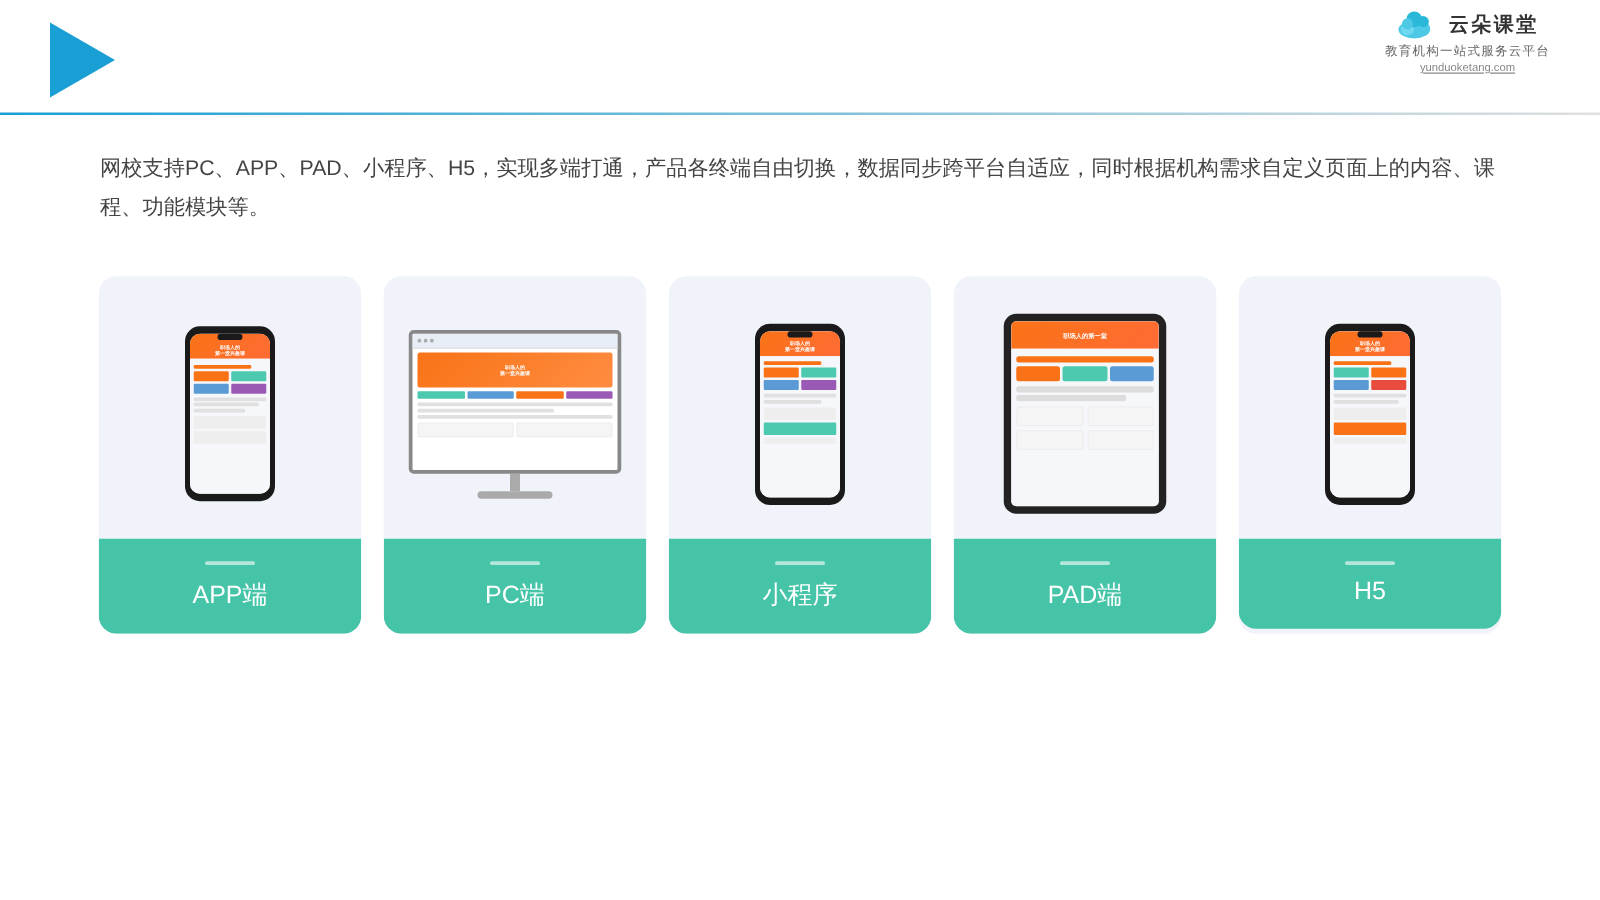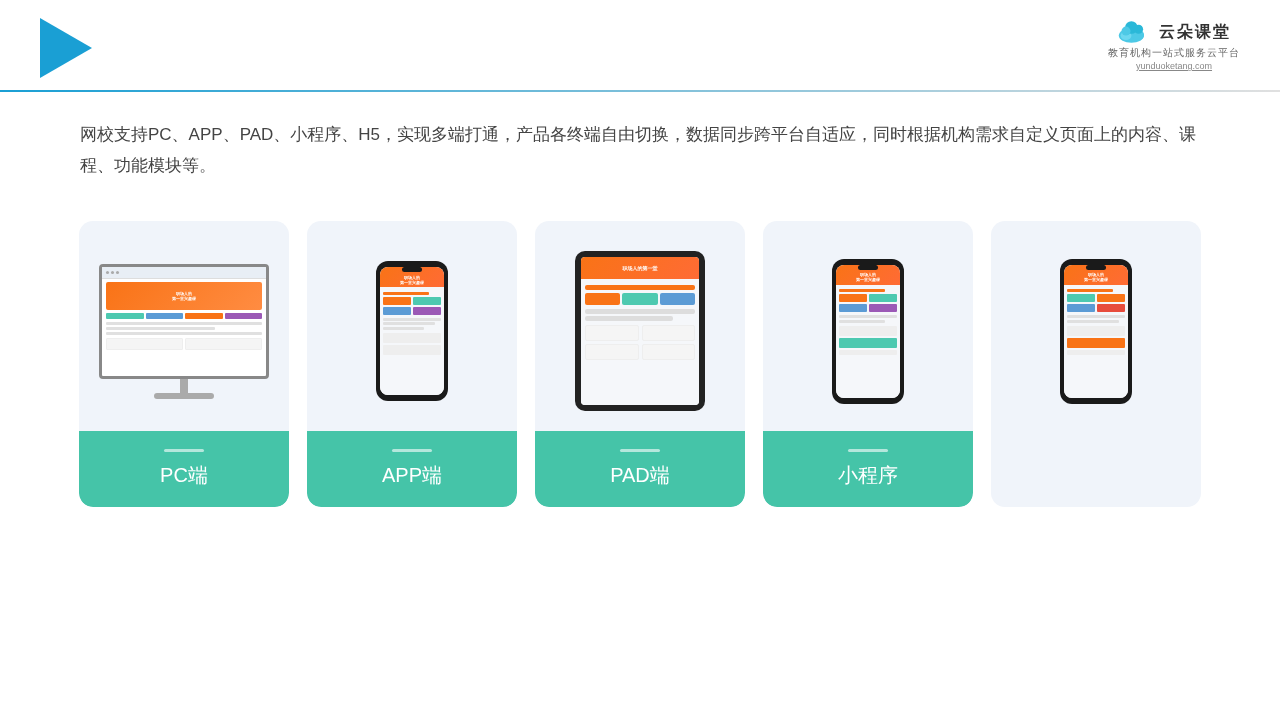--- a/index.html
+++ b/index.html
@@ -34,21 +34,21 @@
       color: #333;
       letter-spacing: 1px;
     }
     .header-title span.num {
       font-weight: normal;
       color: #444;
     }
     .brand-logo {
       position: absolute;
       right: 40px;
-      top: 20px;
+      top: 8px;
       display: flex;
       flex-direction: column;
       align-items: center;
       margin-left: 12px;
     }
     .brand-cloud {
       display: flex;
       align-items: center;
       gap: 6px;
     }
@@ -297,58 +297,20 @@
 <div class="divider"></div>
 
 <div class="description">
   <p>网校支持PC、APP、PAD、小程序、H5，实现多端打通，产品各终端自由切换，数据同步跨平台自适应，同时根据机构需求自定义页面上的内容、课程、功能模块等。</p>
 </div>
 
 <div class="cards-container">
 
   <div class="card">
     <div class="card-image-area">
-      <div class="pc-monitor">
-        <div class="monitor-screen">
-          <div class="monitor-bar">
-            <div class="monitor-dot"></div>
-            <div class="monitor-dot"></div>
-            <div class="monitor-dot"></div>
-          </div>
-          <div style="padding:3px 4px;">
-            <div style="height:28px;background:linear-gradient(135deg,#f97316,#ff8c42);border-radius:2px;margin-bottom:3px;display:flex;align-items:center;justify-content:center;">
-              <div style="font-size:4px;color:#fff;font-weight:bold;text-align:center;">职场人的<br>第一堂兴趣课</div>
-            </div>
-            <div style="display:grid;grid-template-columns:1fr 1fr 1fr 1fr;gap:2px;margin-bottom:3px;">
-              <div style="height:6px;background:#4dc9b0;border-radius:1px;"></div>
-              <div style="height:6px;background:#5b9bd5;border-radius:1px;"></div>
-              <div style="height:6px;background:#f97316;border-radius:1px;"></div>
-              <div style="height:6px;background:#9b59b6;border-radius:1px;"></div>
-            </div>
-            <div style="height:3px;background:#e0e0e0;border-radius:1px;margin:2px 0;"></div>
-            <div style="height:3px;background:#e0e0e0;border-radius:1px;margin:2px 0;width:70%;"></div>
-            <div style="height:3px;background:#e0e0e0;border-radius:1px;margin:2px 0;"></div>
-            <div style="display:grid;grid-template-columns:1fr 1fr;gap:2px;margin-top:3px;">
-              <div style="height:12px;background:#f5f5f5;border-radius:1px;border:1px solid #eee;"></div>
-              <div style="height:12px;background:#f5f5f5;border-radius:1px;border:1px solid #eee;"></div>
-            </div>
-          </div>
-        </div>
-        <div class="monitor-stand-neck"></div>
-        <div class="monitor-stand-base"></div>
-      </div>
-    </div>
-    <div class="card-label">
-      <div class="card-label-bar"></div>
-      <span>PC端</span>
-    </div>
-  </div>
-
-  <div class="card">
-    <div class="card-image-area">
       <div class="phone-mockup">
         <div class="phone-notch"></div>
         <div class="phone-screen">
           <div class="phone-screen-header">
             <div style="font-size:4px;color:#fff;text-align:center;font-weight:bold;margin-top:6px;">职场人的<br>第一堂兴趣课</div>
           </div>
           <div class="phone-screen-body">
             <div class="phone-row colored"></div>
             <div class="phone-grid">
               <div class="phone-cell orange"></div>
@@ -366,20 +328,89 @@
       </div>
     </div>
     <div class="card-label">
       <div class="card-label-bar"></div>
       <span>APP端</span>
     </div>
   </div>
 
   <div class="card">
     <div class="card-image-area">
+      <div class="pc-monitor">
+        <div class="monitor-screen">
+          <div class="monitor-bar">
+            <div class="monitor-dot"></div>
+            <div class="monitor-dot"></div>
+            <div class="monitor-dot"></div>
+          </div>
+          <div style="padding:3px 4px;">
+            <div style="height:28px;background:linear-gradient(135deg,#f97316,#ff8c42);border-radius:2px;margin-bottom:3px;display:flex;align-items:center;justify-content:center;">
+              <div style="font-size:4px;color:#fff;font-weight:bold;text-align:center;">职场人的<br>第一堂兴趣课</div>
+            </div>
+            <div style="display:grid;grid-template-columns:1fr 1fr 1fr 1fr;gap:2px;margin-bottom:3px;">
+              <div style="height:6px;background:#4dc9b0;border-radius:1px;"></div>
+              <div style="height:6px;background:#5b9bd5;border-radius:1px;"></div>
+              <div style="height:6px;background:#f97316;border-radius:1px;"></div>
+              <div style="height:6px;background:#9b59b6;border-radius:1px;"></div>
+            </div>
+            <div style="height:3px;background:#e0e0e0;border-radius:1px;margin:2px 0;"></div>
+            <div style="height:3px;background:#e0e0e0;border-radius:1px;margin:2px 0;width:70%;"></div>
+            <div style="height:3px;background:#e0e0e0;border-radius:1px;margin:2px 0;"></div>
+            <div style="display:grid;grid-template-columns:1fr 1fr;gap:2px;margin-top:3px;">
+              <div style="height:12px;background:#f5f5f5;border-radius:1px;border:1px solid #eee;"></div>
+              <div style="height:12px;background:#f5f5f5;border-radius:1px;border:1px solid #eee;"></div>
+            </div>
+          </div>
+        </div>
+        <div class="monitor-stand-neck"></div>
+        <div class="monitor-stand-base"></div>
+      </div>
+    </div>
+    <div class="card-label">
+      <div class="card-label-bar"></div>
+      <span>PC端</span>
+    </div>
+  </div>
+
+  <div class="card">
+    <div class="card-image-area">
+      <div class="phone-mockup" style="width:72px;height:145px;">
+        <div class="phone-notch"></div>
+        <div class="phone-screen">
+          <div class="phone-screen-header">
+            <div style="font-size:4px;color:#fff;text-align:center;font-weight:bold;margin-top:5px;">职场人的<br>第一堂兴趣课</div>
+          </div>
+          <div class="phone-screen-body">
+            <div class="phone-row colored"></div>
+            <div class="phone-grid">
+              <div class="phone-cell orange"></div>
+              <div class="phone-cell teal"></div>
+              <div class="phone-cell blue"></div>
+              <div class="phone-cell" style="background:#9b59b6;"></div>
+            </div>
+            <div class="phone-row" style="margin-top:3px;"></div>
+            <div class="phone-row" style="width:80%;"></div>
+            <div style="height:10px;background:#eee;border-radius:1px;margin-top:3px;"></div>
+            <div style="height:10px;background:#4dc9b0;border-radius:1px;margin-top:2px;"></div>
+            <div style="height:5px;background:#eee;border-radius:1px;margin-top:2px;"></div>
+          </div>
+        </div>
+      </div>
+    </div>
+    <div class="card-label">
+      <div class="card-label-bar"></div>
+      <span>小程序</span>
+    </div>
+  </div>
+
+  <div class="card">
+    <div class="card-image-area">
       <div class="tablet-mockup">
         <div class="tablet-screen">
           <div class="tablet-header" style="display:flex;align-items:center;justify-content:center;">
             <div style="font-size:5px;color:#fff;font-weight:bold;text-align:center;">职场人的第一堂</div>
           </div>
           <div class="tablet-body">
             <div class="tablet-row orange"></div>
             <div class="tablet-grid">
               <div class="tablet-cell" style="background:#f97316;"></div>
               <div class="tablet-cell" style="background:#4dc9b0;"></div>
@@ -407,60 +438,33 @@
     <div class="card-image-area">
       <div class="phone-mockup" style="width:72px;height:145px;">
         <div class="phone-notch"></div>
         <div class="phone-screen">
           <div class="phone-screen-header">
             <div style="font-size:4px;color:#fff;text-align:center;font-weight:bold;margin-top:5px;">职场人的<br>第一堂兴趣课</div>
           </div>
           <div class="phone-screen-body">
             <div class="phone-row colored"></div>
             <div class="phone-grid">
-              <div class="phone-cell orange"></div>
-              <div class="phone-cell teal"></div>
-              <div class="phone-cell blue"></div>
-              <div class="phone-cell" style="background:#9b59b6;"></div>
-            </div>
-            <div class="phone-row" style="margin-top:3px;"></div>
-            <div class="phone-row" style="width:80%;"></div>
-            <div style="height:10px;background:#eee;border-radius:1px;margin-top:3px;"></div>
-            <div style="height:10px;background:#4dc9b0;border-radius:1px;margin-top:2px;"></div>
-            <div style="height:5px;background:#eee;border-radius:1px;margin-top:2px;"></div>
-          </div>
-        </div>
-      </div>
-    </div>
-    <div class="card-label">
-      <div class="card-label-bar"></div>
-      <span>小程序</span>
-    </div>
-  </div>
-
-  <div class="card">
-    <div class="card-image-area">
-      <div class="phone-mockup" style="width:72px;height:145px;">
-        <div class="phone-notch"></div>
-        <div class="phone-screen">
-          <div class="phone-screen-header">
-            <div style="font-size:4px;color:#fff;text-align:center;font-weight:bold;margin-top:5px;">职场人的<br>第一堂兴趣课</div>
-          </div>
-          <div class="phone-screen-body">
-            <div class="phone-row colored"></div>
-            <div class="phone-grid">
               <div class="phone-cell teal"></div>
               <div class="phone-cell orange"></div>
               <div class="phone-cell" style="background:#5b9bd5;"></div>
               <div class="phone-cell" style="background:#e74c3c;"></div>
             </div>
             <div class="phone-row" style="margin-top:3px;"></div>
             <div class="phone-row" style="width:90%;"></div>
             <div style="height:10px;background:#eee;border-radius:1px;margin-top:3px;"></div>
             <div style="height:10px;background:#f97316;border-radius:1px;margin-top:2px;"></div>
             <div style="height:5px;background:#eee;border-radius:1px;margin-top:2px;"></div>
           </div>
         </div>
       </div>
     </div>
+    <div class="card-label">
+      <div class="card-label-bar"></div>
+      <span>H5</span>
+    </div>
   </div>
 
 </div>
 
 </body></html>

